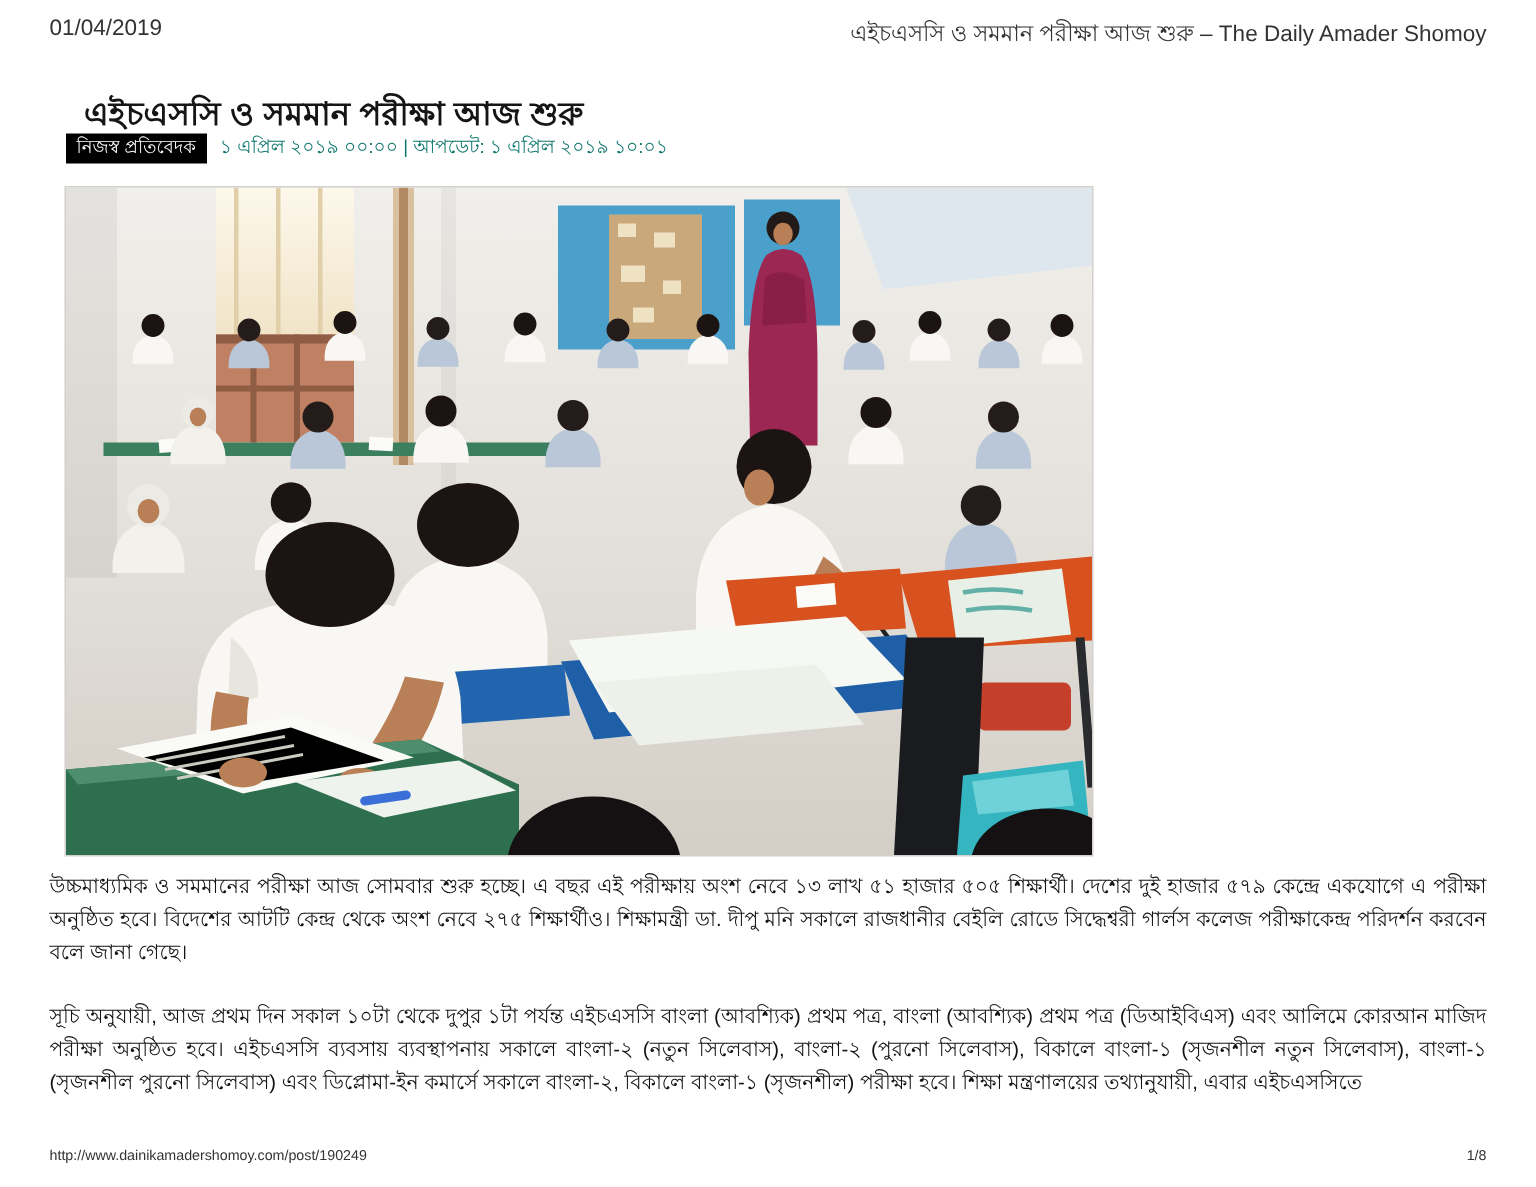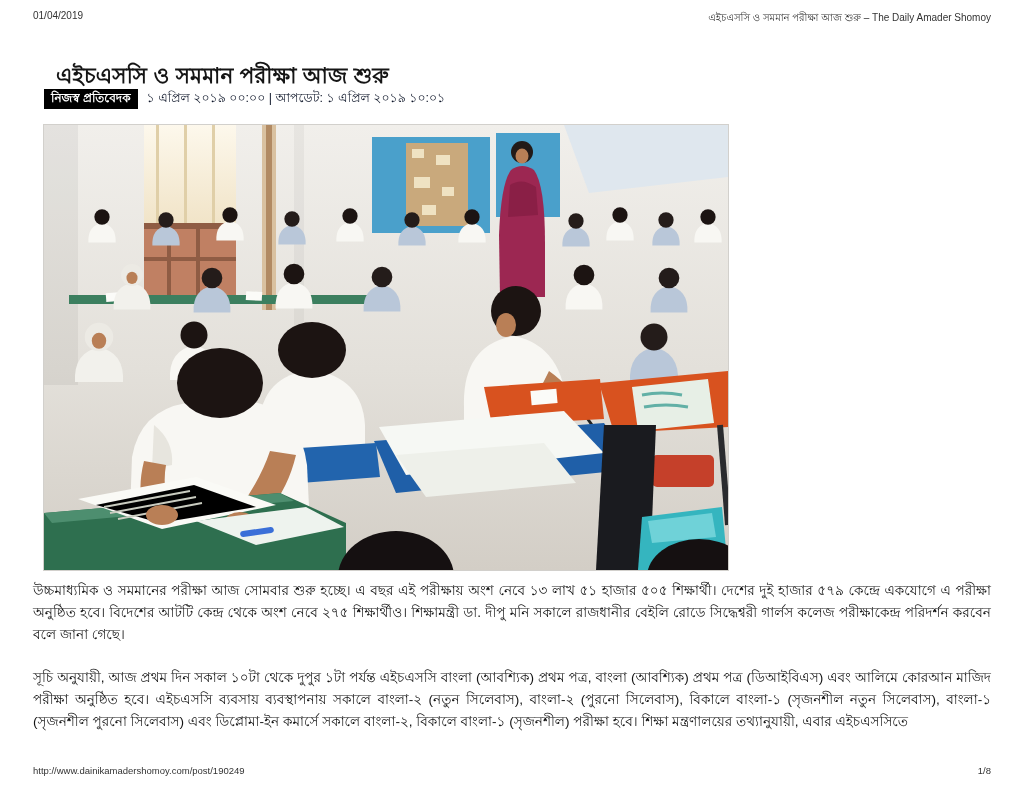--- a/index.html
+++ b/index.html
@@ -2,37 +2,37 @@
 <html lang="bn" style="--badge-bg: #000000; --badge-fg: #ffffff;"><head>
 <meta charset="utf-8">
 <style>
   html,body{margin:0;padding:0;}
   body{
     width:1024px;height:791px;position:relative;background:#ffffff;
     font-family:"Liberation Sans","DejaVu Sans",sans-serif;color:#111;
     overflow:hidden;
   }
   
-  .print-header{position:absolute;top:10px;left:33px;right:33px;height:14px;font-size:10px;color:#333;text-decoration:underline;}
+  .print-header{position:absolute;top:10px;left:33px;right:33px;height:14px;font-size:15px;color:#333;text-decoration:underline;}
   .print-header .ph-date{position:absolute;left:0;top:0;}
   .print-header .ph-title{position:absolute;left:0;right:0;top:0;text-align:right;}
   .print-footer{position:absolute;left:33px;right:33px;bottom:14px;height:12px;font-size:9.5px;color:#333;}
   .print-footer .pf-url{position:absolute;left:0;top:0;}
   .print-footer .pf-page{position:absolute;right:0;top:0;}
   
   .headline{
     position:absolute;top:47px;left:44px;width:940px;margin:12px;
     font-size:21.5px;font-weight:bold;color:#151515;letter-spacing:.2px;
   }
   .byline{position:absolute;top:89px;left:44px;display:flex;align-items:center;gap:9px;}
   .byline-badge{
     background:var(--badge-bg,#000);color:var(--badge-fg,#fff);
-    font-size:12px;font-weight:bold;padding:2px 7px 3px 7px;line-height:15px;
-  }
-  .byline-date{font-size:12.5px;color:#0f172a;}
+    font-size:12px;font-weight:normal;padding:2px 7px 3px 7px;line-height:15px;
+  }
+  .byline-date{font-size:12.5px;color:#0f766e;}
   .photo-wrap{
     position:absolute;top:125px;left:44px;width:684px;height:445px;
     outline:1px solid #d2d0cc;background:#e7e5e1;
   }
   .photo-wrap svg{display:block;}
   .body-text{position:absolute;top:580px;left:33px;width:958px;}
   .body-text p{
     margin:0 0 21px 0;font-size:13.6px;line-height:22px;text-align:justify;color:#141414;
   }
 </style>

